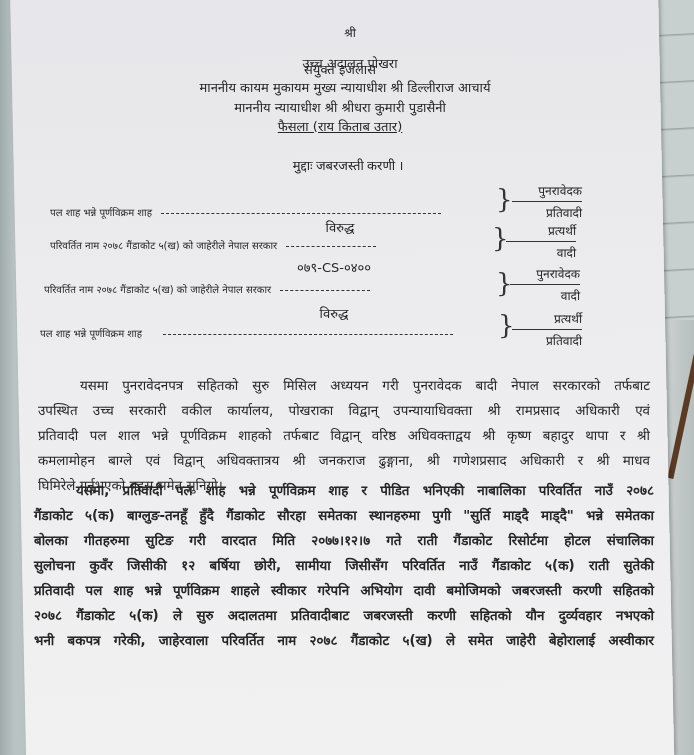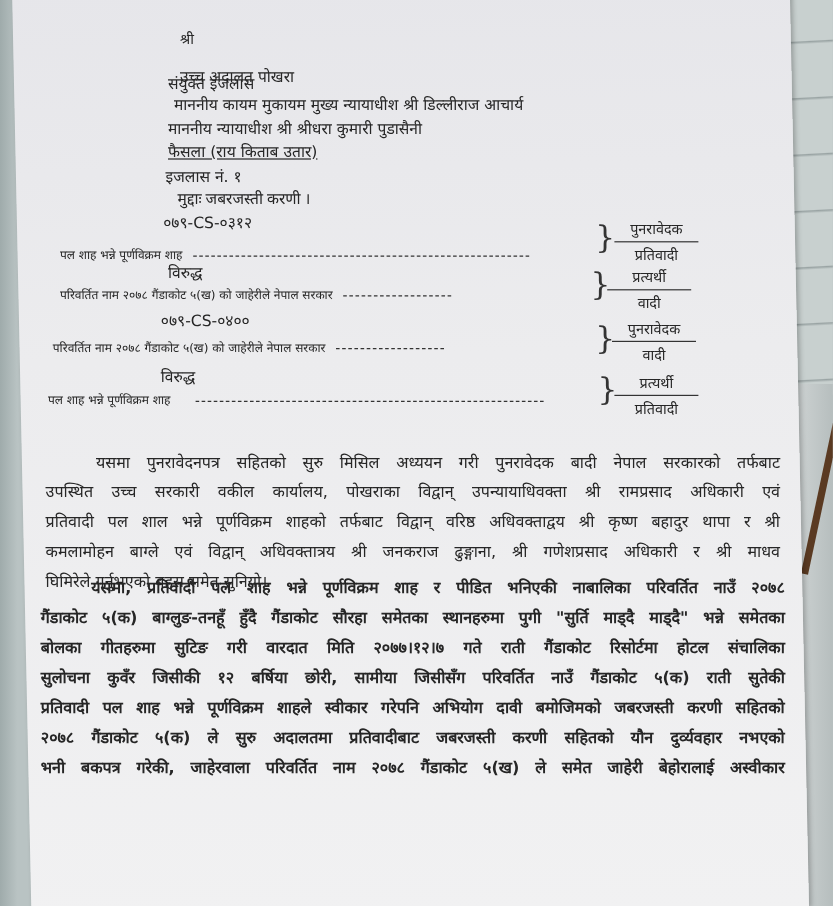--- a/index.html
+++ b/index.html
@@ -32,26 +32,26 @@
     position: absolute; left: 10px; top: -10px; width: 648px; height: 780px;
     background: linear-gradient(180deg, #e6e6ea 0%, #ececee 40%, #f1f1f2 100%);
     transform: rotate(-1.2deg);
     transform-origin: 0 0;
     box-shadow: 2px 0 4px rgba(0,0,0,0.25);
   }
   .content {
     position: absolute; left: 0; top: 0; width: 694px; height: 755px;
     color: #262626; font-size: 13px;
   }
-  .center { position: absolute; left: 150px; width: 400px; white-space: nowrap; }
+  .center { position: absolute; left: 150px; width: 400px; text-align: center; white-space: nowrap; }
   .u { text-decoration: underline; }
   .party { position: absolute; left: 50px; white-space: nowrap; font-size: 10px; }
   .dash { display: inline-block; border-top: 1.5px dashed #333; vertical-align: middle; height: 0; }
   .brace { position: absolute; font-size: 26px; font-family: "DejaVu Serif", serif; color: #333; line-height: 1; }
-  .role { position: absolute; text-align: center; font-size: 12px; width: 70px; }
+  .role { position: absolute; text-align: right; font-size: 12px; width: 70px; }
   .role .top { display: block; border-bottom: 1.2px solid #333; padding-bottom: 2px; }
   .role .bot { display: block; padding-top: 2px; }
   .para { position: absolute; left: 40px; width: 640px; font-size: 13.4px; line-height: 25px; text-align: justify; }
   .para .l { display: block; white-space: nowrap; text-align-last: justify; }
 </style>
 </head>
 <body>
 
 <div class="bg-left-strip"></div>
 <div class="bg-paper-right">
@@ -68,23 +68,21 @@
 <div class="paper"></div>
 
 <div class="content">
 
   <div class="center" style="top:24px; font-size:12px;">श्री</div>
   <div class="center" style="top:54px;">उच्च अदालत पोखरा</div>
   <div class="center" style="top:60px; left:140px;">संयुक्त इजलास</div>
   <div class="center" style="top:78px; left:145px;">माननीय कायम मुकायम मुख्य न्यायाधीश श्री डिल्लीराज आचार्य</div>
   <div class="center" style="top:98px; left:140px;">माननीय न्यायाधीश श्री श्रीधरा कुमारी पुडासैनी</div>
   <div class="center u" style="top:117px; left:140px;">फैसला (राय किताब उतार)</div>
-  <div class="center" style="top:138px; left:138px;">इजलास नं. १</div>
   <div class="center" style="top:156px; left:148px;font-family:Liberation Serif, serif;">मुद्दाः जबरजस्ती करणी ।</div>
-  <div class="center" style="top:176px; left:136px;">०७९-CS-०३१२</div>
 
   <div class="party" style="top:205px;">
     <span>पल शाह भन्ने पूर्णविक्रम शाह</span>
     <span class="dash" style="width:280px; margin-left:6px;"></span>
   </div>
   <div class="brace" style="left:496px; top:186px;">}</div>
   <div class="role" style="left:512px; top:182px;">
     <span class="top">पुनरावेदक</span>
     <span class="bot">प्रतिवादी</span>
   </div>
@@ -119,21 +117,21 @@
     <span>पल शाह भन्ने पूर्णविक्रम शाह</span>
     <span class="dash" style="width:290px; margin-left:18px;"></span>
   </div>
   <div class="brace" style="left:498px; top:312px;">}</div>
   <div class="role" style="left:512px; top:310px;">
     <span class="top">प्रत्यर्थी</span>
     <span class="bot">प्रतिवादी</span>
   </div>
 
   <div class="para" style="top:373px; width:612px; left:38px;">
-    <span class="l" style="padding-left:42px;font-family:Liberation Serif, serif;">यसमा पुनरावेदनपत्र सहितको सुरु मिसिल अध्ययन गरी पुनरावेदक बादी नेपाल सरकारको तर्फबाट</span>
+    <span class="l" style="padding-left:42px;">यसमा पुनरावेदनपत्र सहितको सुरु मिसिल अध्ययन गरी पुनरावेदक बादी नेपाल सरकारको तर्फबाट</span>
     <span class="l">उपस्थित उच्च सरकारी वकील कार्यालय, पोखराका विद्वान् उपन्यायाधिवक्ता श्री रामप्रसाद अधिकारी एवं</span>
     <span class="l">प्रतिवादी पल शाल भन्ने पूर्णविक्रम शाहको तर्फबाट विद्वान् वरिष्ठ अधिवक्ताद्वय श्री कृष्ण बहादुर थापा र श्री</span>
     <span class="l">कमलामोहन बाग्ले एवं विद्वान् अधिवक्तात्रय श्री जनकराज ढुङ्गाना, श्री गणेशप्रसाद अधिकारी र श्री माधव</span>
     <span class="l" style="text-align-last:left;">घिमिरेले गर्नुभएको बहस समेत सुनियो।</span>
   </div>
 
   <div class="para" style="top:478px; width:620px; left:34px;font-weight:bold;">
     <span class="l" style="padding-left:42px;">यसमा, प्रतिवादी पल शाह भन्ने पूर्णविक्रम शाह र पीडित भनिएकी नाबालिका परिवर्तित नाउँ २०७८</span>
     <span class="l">गैंडाकोट ५(क) बाग्लुङ-तनहूँ हुँदै गैंडाकोट सौरहा समेतका स्थानहरुमा पुगी "सुर्ति माड्दै माड्दै" भन्ने समेतका</span>
     <span class="l">बोलका गीतहरुमा सुटिङ गरी वारदात मिति २०७७।१२।७ गते राती गैंडाकोट रिसोर्टमा होटल संचालिका</span>

